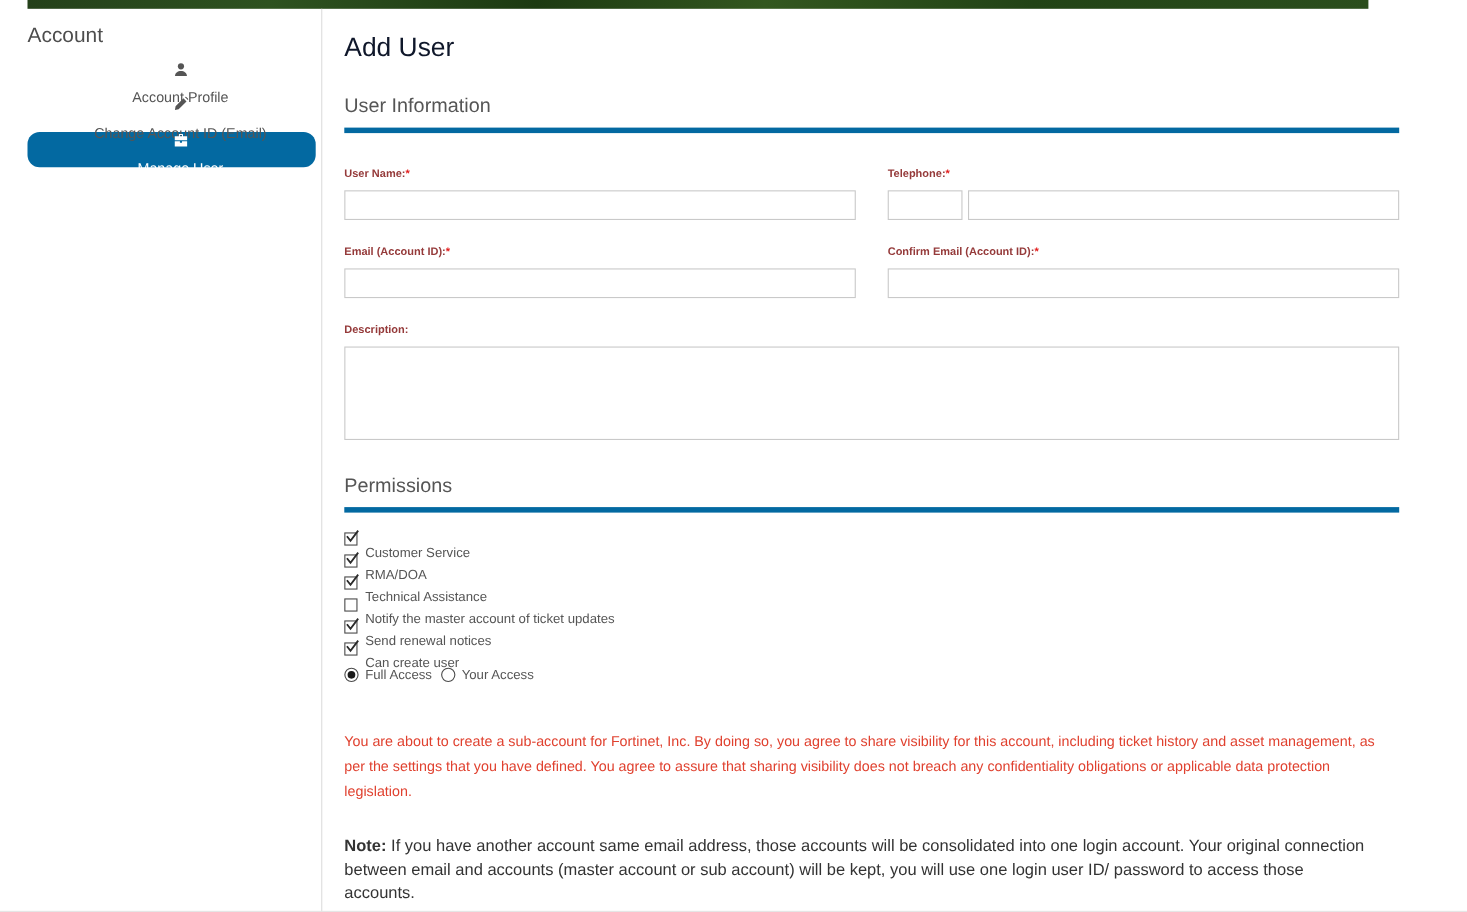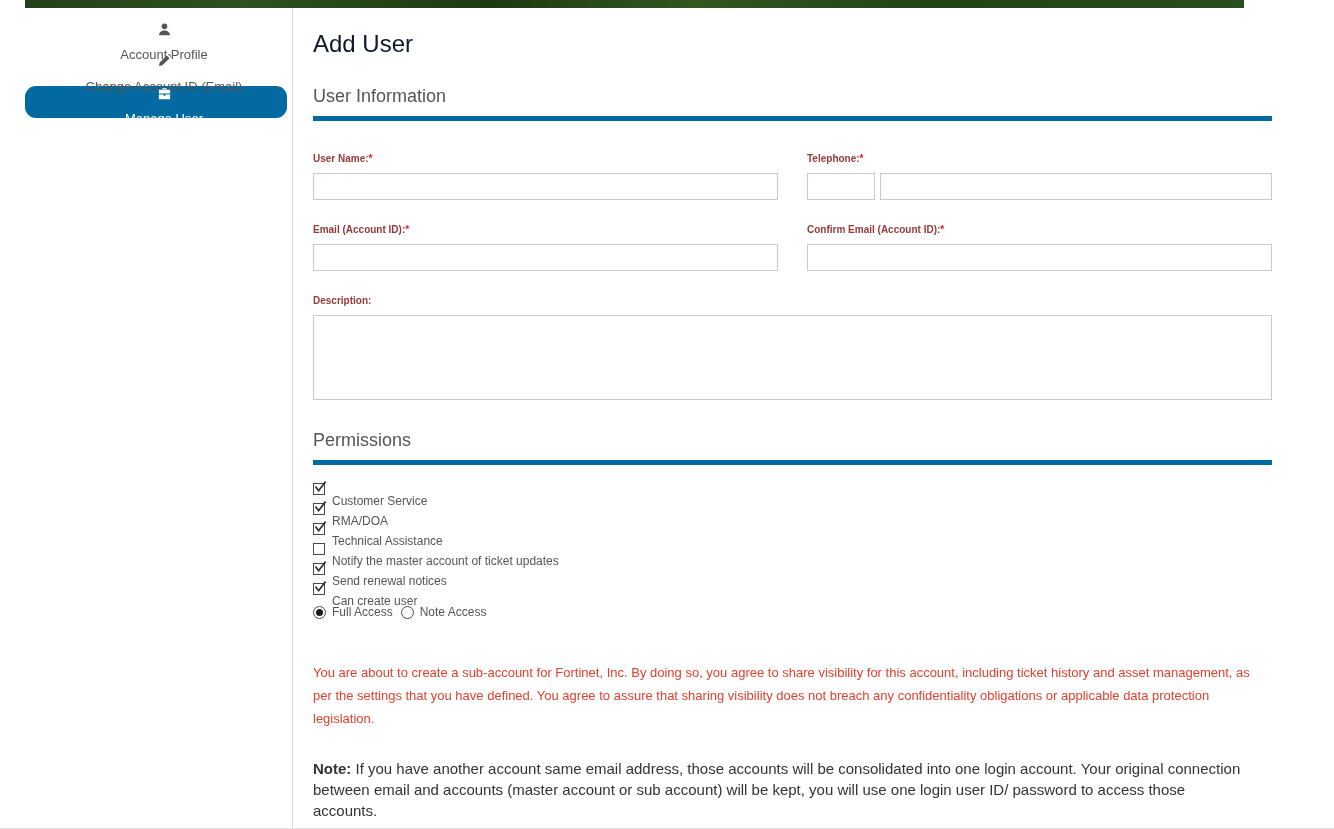--- a/index.html
+++ b/index.html
@@ -84,20 +84,21 @@
   .note-text b { font-weight:700; }
 </style>
 </head>
 <body>
 
 <div class="top-strip"></div>
 <div class="v-divider"></div>
 <div class="bottom-line"></div>
 
 <div class="sidebar">
+  <div class="sidebar-title">Account</div>
 
   <div class="side-item">
     <span class="icn">
       <svg viewBox="0 0 16 16">
           <circle cx="8" cy="4.6" r="3"></circle>
           <path d="M2.2 14c0-3.1 2.7-5 5.8-5s5.8 1.9 5.8 5z"></path>
         </svg>
     </span>
     <span>Account Profile</span>
   </div>
@@ -215,21 +216,21 @@
 
     <div class="radio-row">
       <span class="radio-group">
         <span class="radio on">
             <span class="dot"></span>
           </span>
         <span class="radio-label">Full Access</span>
       </span>
       <span class="radio-group">
         <span class="radio"></span>
-        <span class="radio-label">Note Access</span>
+        <span class="radio-label">Your Access</span>
       </span>
     </div>
   </div>
 
   <div class="warning-text">You are about to create a sub-account for Fortinet, Inc. By doing so, you agree to share visibility for this account, including ticket history and asset management, as per the settings that you have defined. You agree to assure that sharing visibility does not breach any confidentiality obligations or applicable data protection legislation.</div>
 
   <div class="note-text">
     <b>Note:</b><span> If you have another account same email address, those accounts will be consolidated into one login account. Your original connection between email and accounts (master account or sub account) will be kept, you will use one login user ID/ password to access those accounts.</span>
   </div>
 

